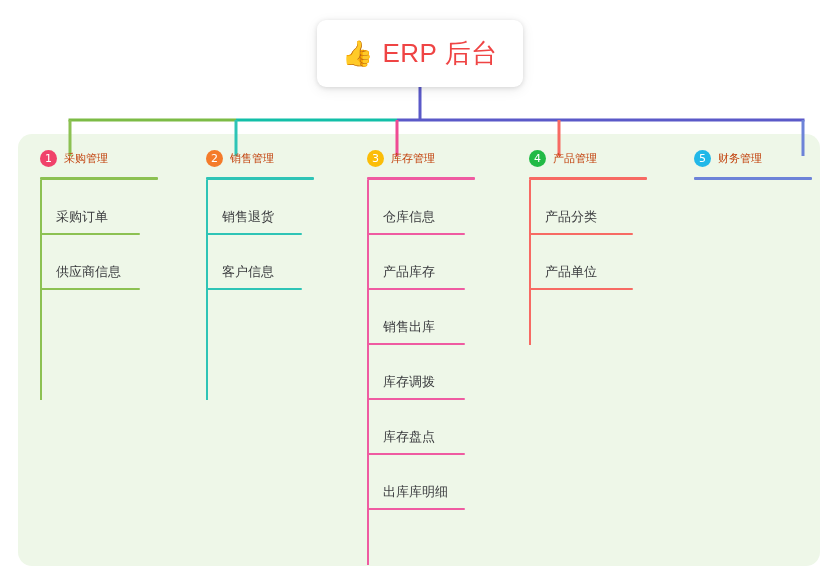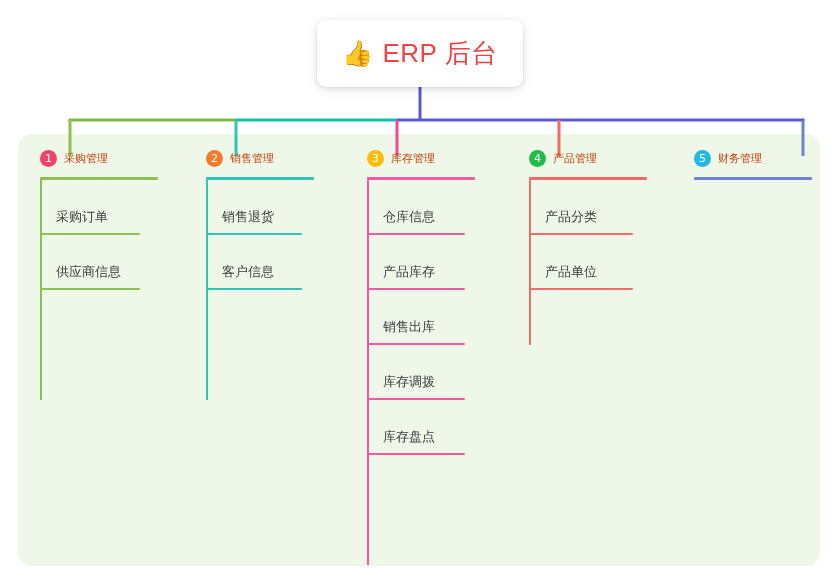--- a/index.html
+++ b/index.html
@@ -215,20 +215,24 @@
             <div class="item-rule" style="background: rgb(239, 91, 161); width: 98px;"></div>
           </div>
           <div class="item">
             <span class="item-label">库存调拨</span>
             <div class="item-rule" style="background: rgb(239, 91, 161); width: 98px;"></div>
           </div>
           <div class="item">
             <span class="item-label">库存盘点</span>
             <div class="item-rule" style="background: rgb(239, 91, 161); width: 98px;"></div>
           </div>
+          <div class="item">
+            <span class="item-label">出库库明细</span>
+            <div class="item-rule" style="background: rgb(239, 91, 161); width: 98px;"></div>
+          </div>
         </div>
       </div>
       <div class="column" style="left: 519px;">
         <div class="col-header">
           <span class="badge" style="background: rgb(33, 186, 69);">4</span>
           <span class="col-title">产品管理</span>
         </div>
         <div class="col-rule" style="background: rgb(247, 106, 99); width: 118px;"></div>
         <div class="items">
           <div class="spine" style="background: rgb(247, 106, 99); height: 165px;"></div>

